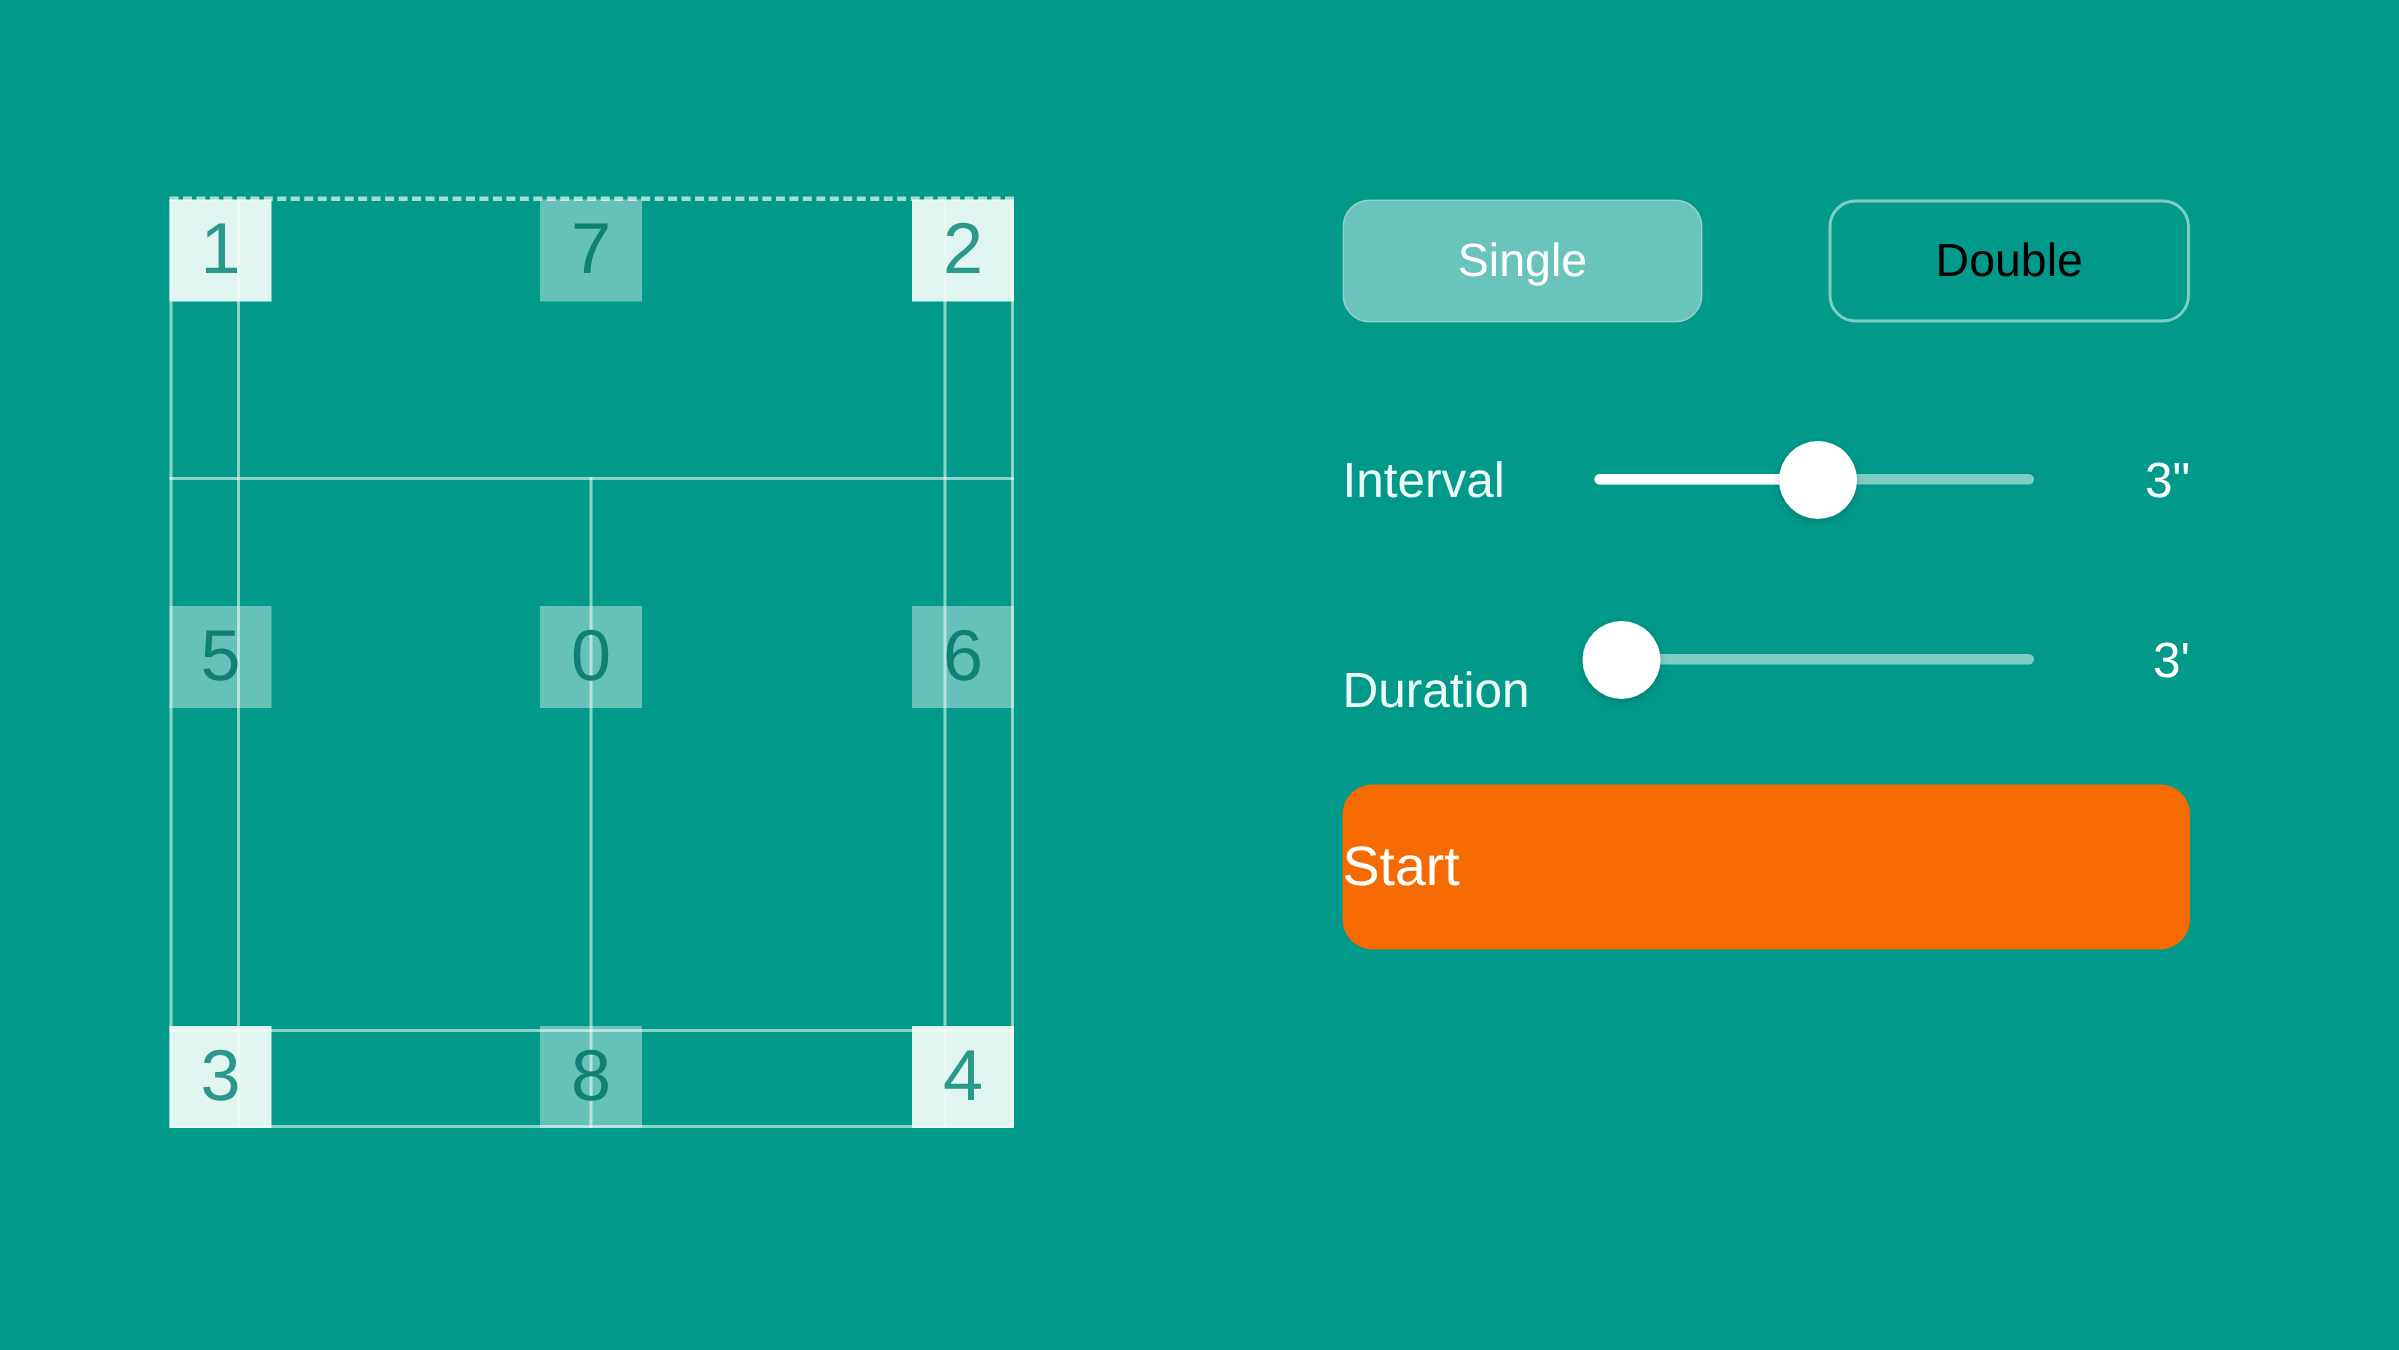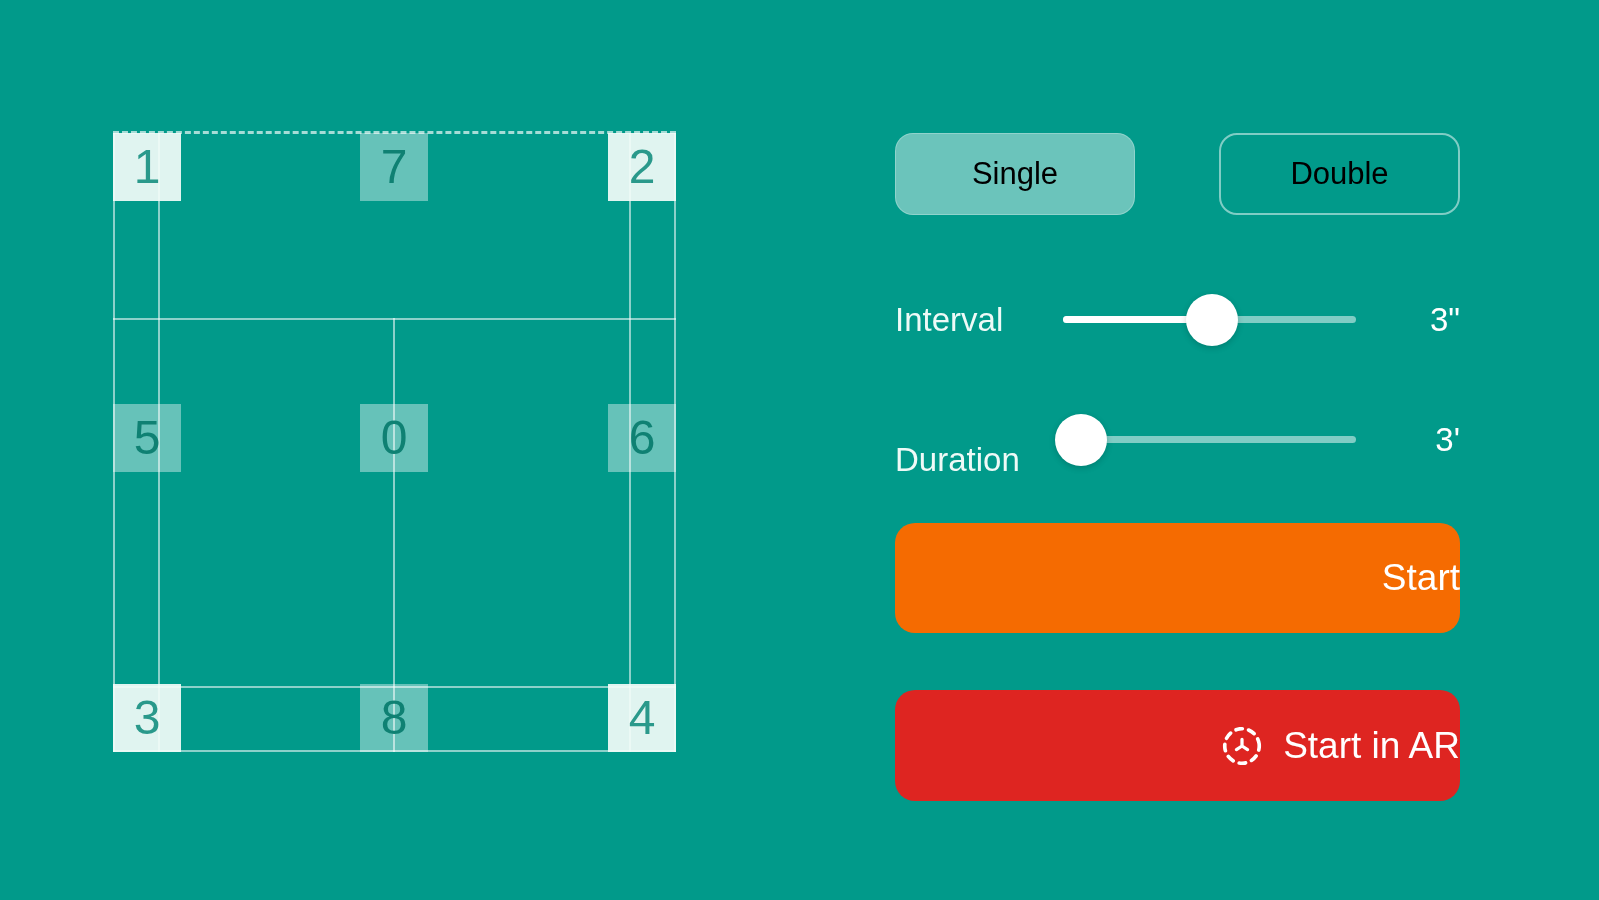--- a/index.html
+++ b/index.html
@@ -32,21 +32,21 @@
   
   .toggle-btn {
     position:absolute; top:133px; height:82px; box-sizing:border-box;
     border-radius:18px; display:flex; align-items:center; justify-content:center;
     font-size:31px; cursor:pointer;
   }
   .toggle-selected {
     left:895px; width:240px;
     background:rgba(255,255,255,0.42);
     border:1px solid rgba(255,255,255,0.25);
-    color:#000000;
+    color:#ffffff;
   }
   .toggle-unselected {
     left:1219px; width:241px;
     background:transparent;
     border:2px solid rgba(255,255,255,0.50);
     color:#000000;
   }
 
   .slider-label {
     position:absolute; left:895px; transform:translateY(-50%);
@@ -65,21 +65,21 @@
     background:#ffffff; transform:translate(-50%,-50%);
     box-shadow:0 2px 6px rgba(0,0,0,0.18); cursor:pointer;
   }
   .slider-value {
     position:absolute; right:139px; transform:translateY(-50%);
     color:#ffffff; font-size:33px;
   }
 
   .action-btn {
     position:absolute; left:895px; width:565px;
-    border-radius:20px; display:flex; align-items:center; justify-content:flex-end;
+    border-radius:20px; display:flex; align-items:center; justify-content:flex-start;
     color:#ffffff; font-size:37px; cursor:pointer; gap:18px;
   }
   .action-start    { top:523px; height:110px; background:#f56b01; }
   .action-start-ar { top:690px; height:111px; background:#de2521; }
   .ar-icon { width:46px; height:46px; display:block; }
 </style>
 </head>
 <body>
 
 <div class="stage">
@@ -123,21 +123,14 @@
   <div class="slider-track" style="top:436px;">
     <div class="slider-fill" style="width: 6%;"></div>
     <div class="slider-thumb" style="left: 6%;"></div>
   </div>
   <div class="slider-value" style="top:440px;">3'</div>
 
   <div class="action-btn action-start">
     <span>Start</span>
   </div>
 
-  <div class="action-btn action-start-ar">
-    <svg class="ar-icon" viewBox="0 0 24 24">
-      <circle cx="12" cy="12" r="9" fill="none" stroke="#ffffff" stroke-width="1.9" stroke-dasharray="3.4 3.3" stroke-linecap="round" transform="rotate(-8 12 12)"></circle>
-      <path d="M12 12 L12 8.6 M12 12 L9.1 13.9 M12 12 L14.9 13.9" fill="none" stroke="#ffffff" stroke-width="1.7" stroke-linecap="round"></path>
-    </svg>
-    <span>Start in AR</span>
-  </div>
 
 </div>
 
 </body></html>

